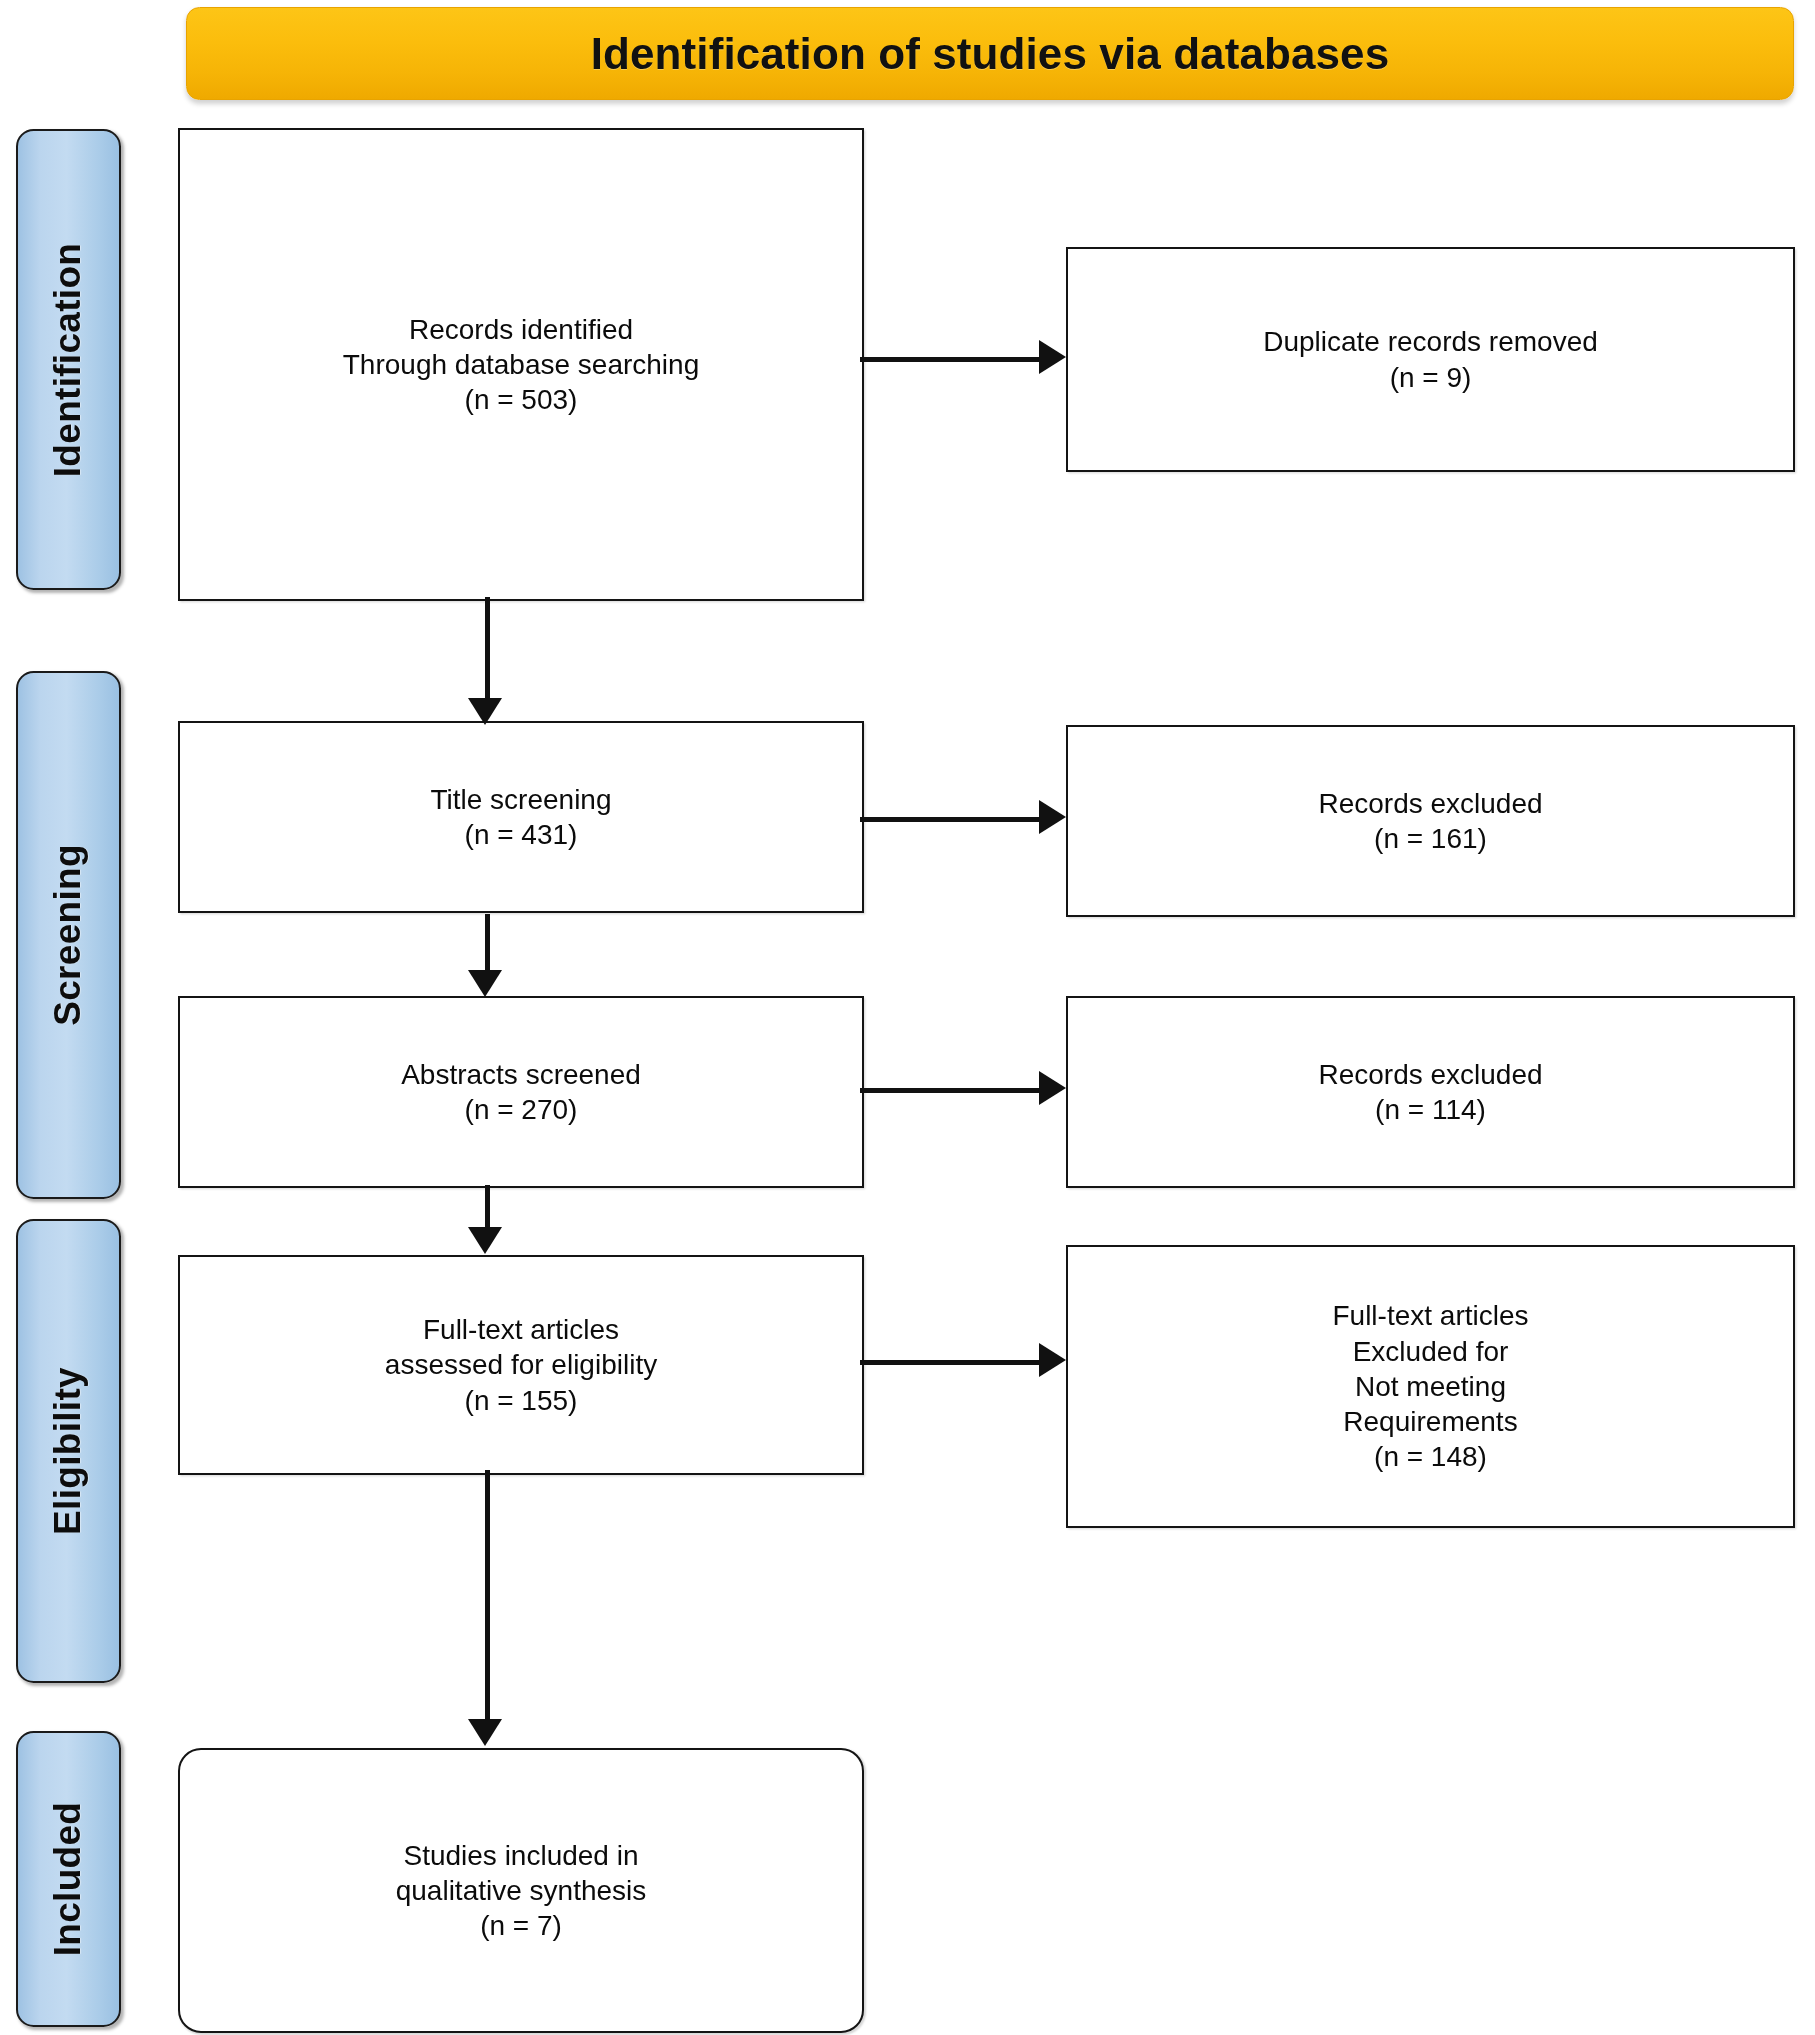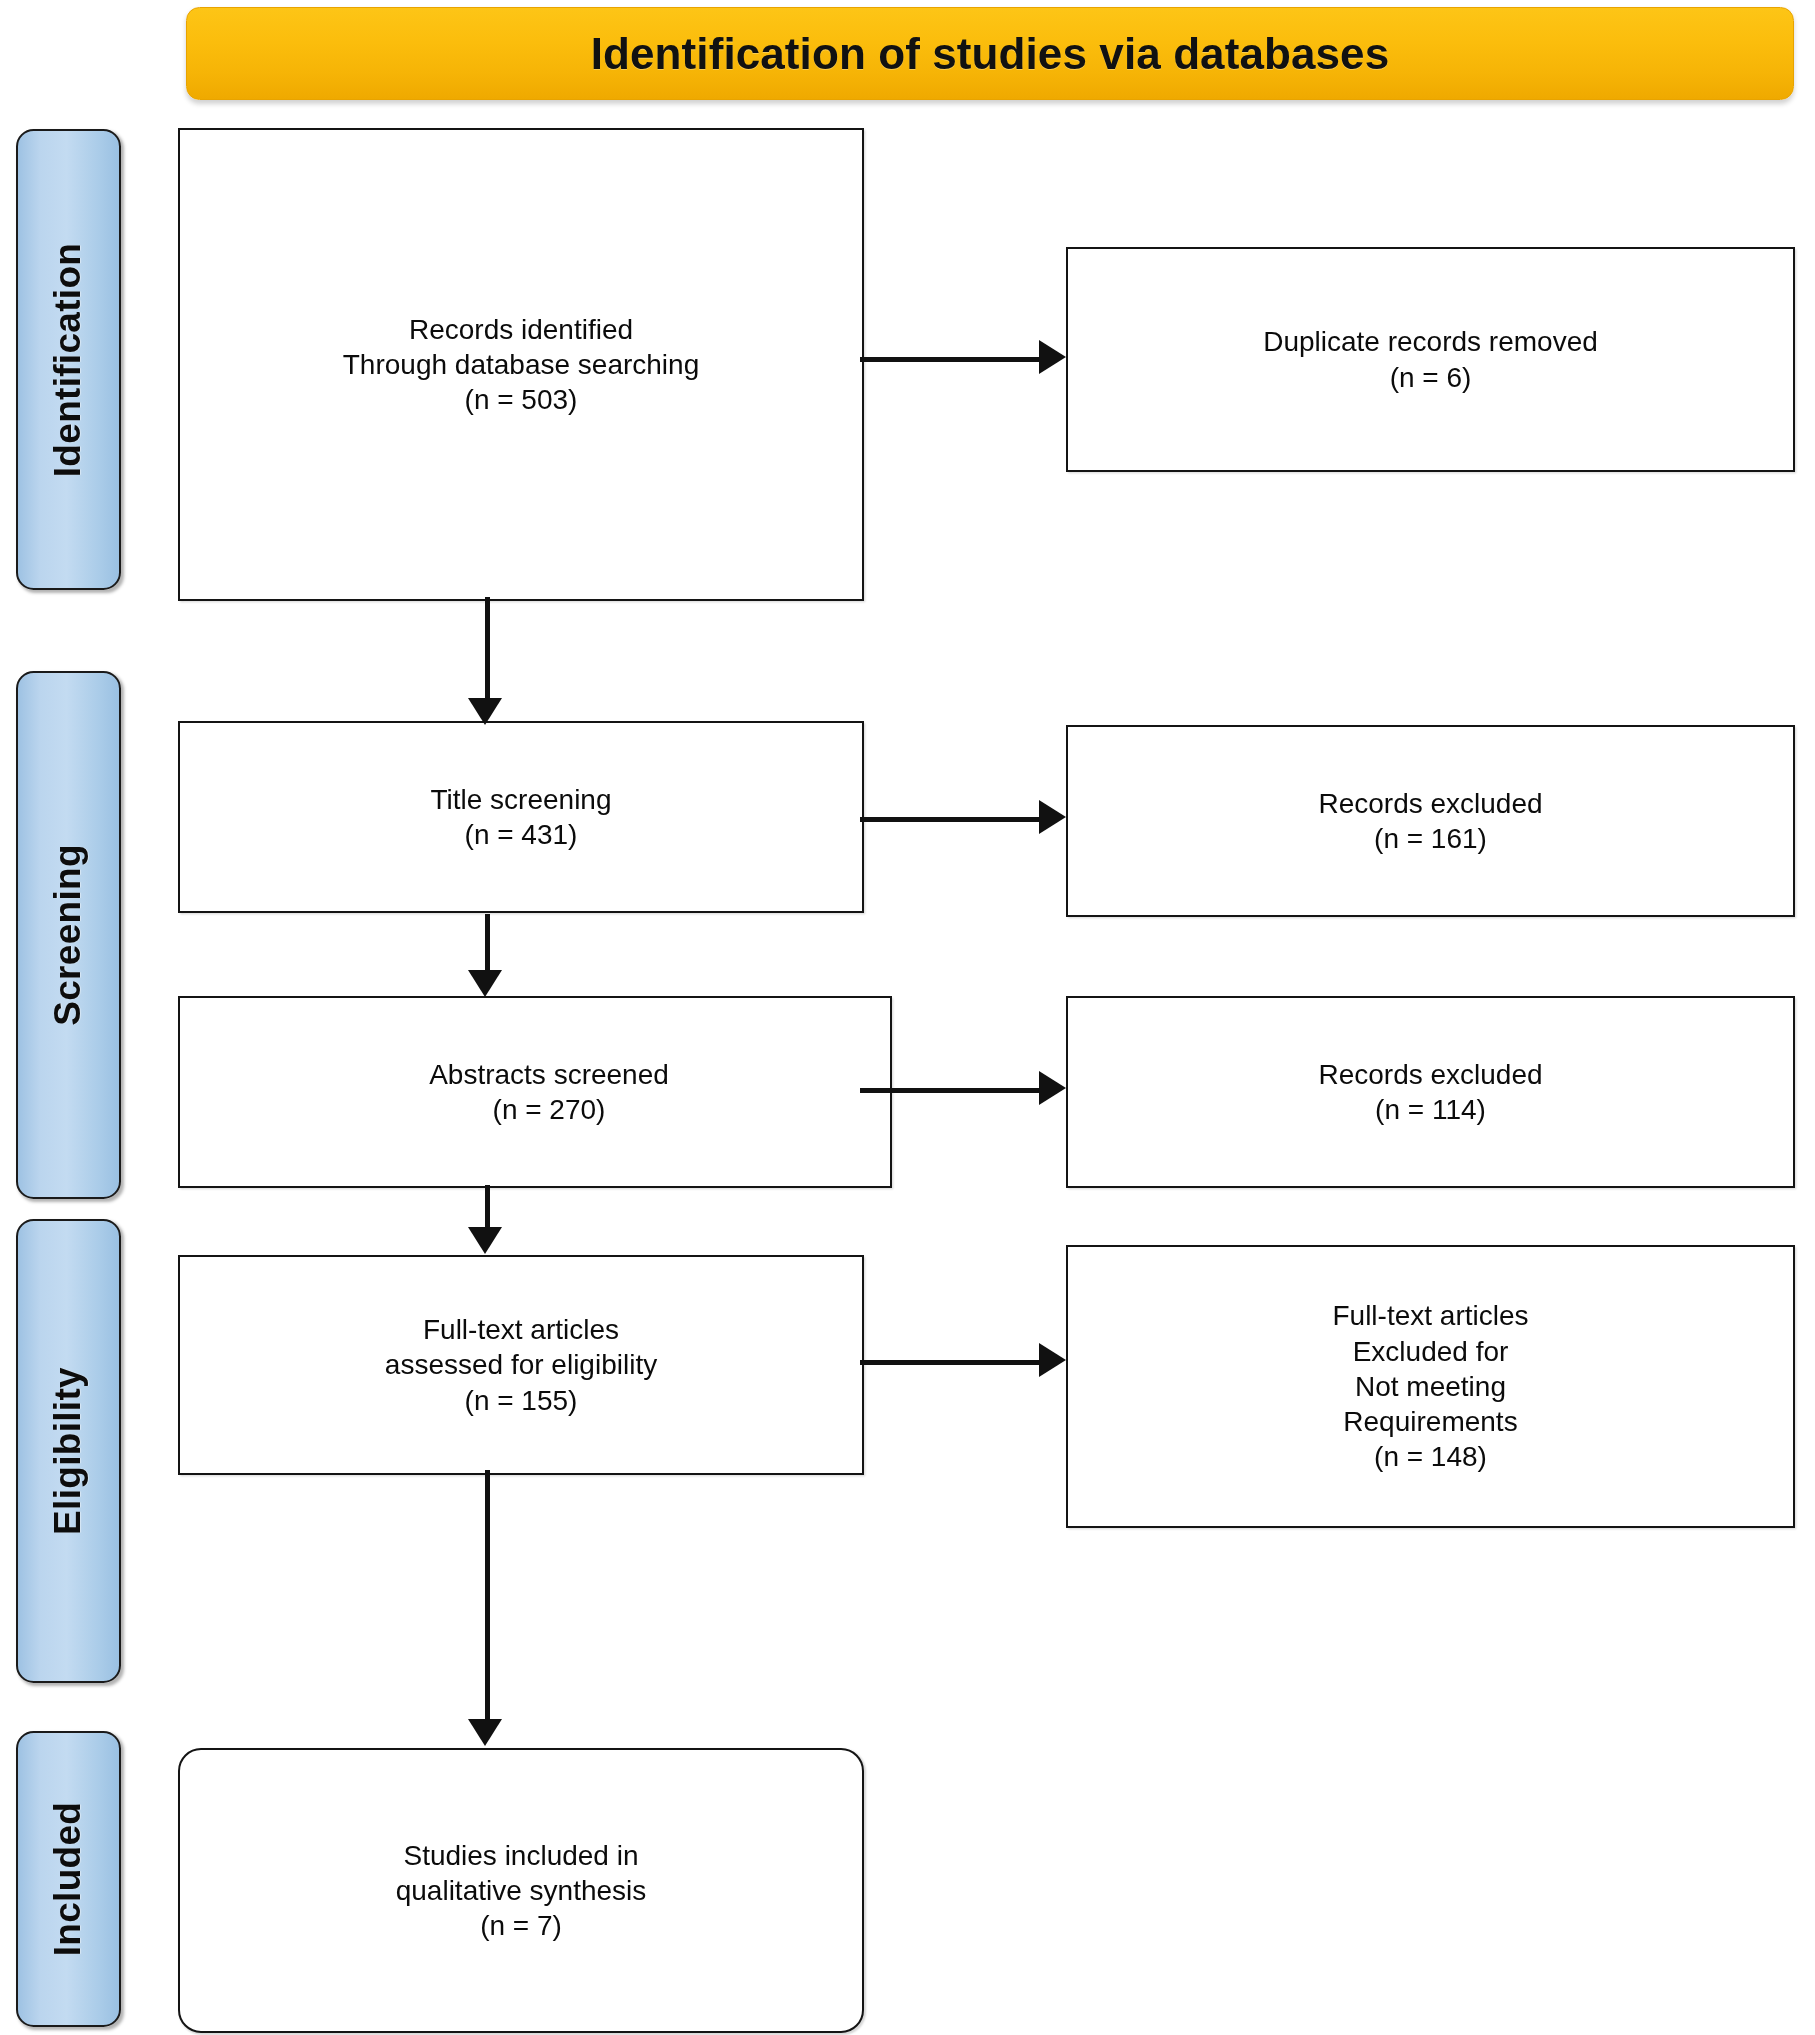--- a/index.html
+++ b/index.html
@@ -56,21 +56,21 @@
     box-shadow:1.5px 1.5px 2.1px rgba(0,0,0,.16);
   }
   .fbox .lines{
     font-size:28px;line-height:1.26;color:#0b0b0b;font-weight:400;
     white-space:pre-line;padding:0 12.4px;
   }
 
   
   #box-identified  {left:178px;top:128px; width:682px;height:469px;}
   #box-title       {left:178px;top:721px;width:682px;height:188px;}
-  #box-abstracts   {left:178px;top:996px;width:682px;height:188px;padding-left:28px;}
+  #box-abstracts   {left:178px;top:996px;width:682px;height:188px;}
   #box-fulltext    {left:178px;top:1255px;width:682px;height:216px;}
   #box-included    {left:178px;top:1748px;width:682px;height:281px;border-radius:23px;}
 
   
   #box-duplicates  {left:1066px;top:247px; width:725px;height:221px;}
   #box-excl1       {left:1066px;top:725px;width:725px;height:188px;}
   #box-excl2       {left:1066px;top:996px;width:725px;height:188px;}
   #box-excl3       {left:1066px;top:1245px;width:725px;height:279px;}
 
   
@@ -154,21 +154,21 @@
 (n = 155)</span>
   </div>
   <div class="fbox" id="box-included">
     <span class="lines">Studies included in
 qualitative synthesis
 (n = 7)</span>
   </div>
 
   <div class="fbox" id="box-duplicates">
     <span class="lines">Duplicate records removed
-(n = 6)</span>
+(n = 9)</span>
   </div>
   <div class="fbox" id="box-excl1">
     <span class="lines">Records excluded
 (n = 161)</span>
   </div>
   <div class="fbox" id="box-excl2">
     <span class="lines">Records excluded
 (n = 114)</span>
   </div>
   <div class="fbox" id="box-excl3">

